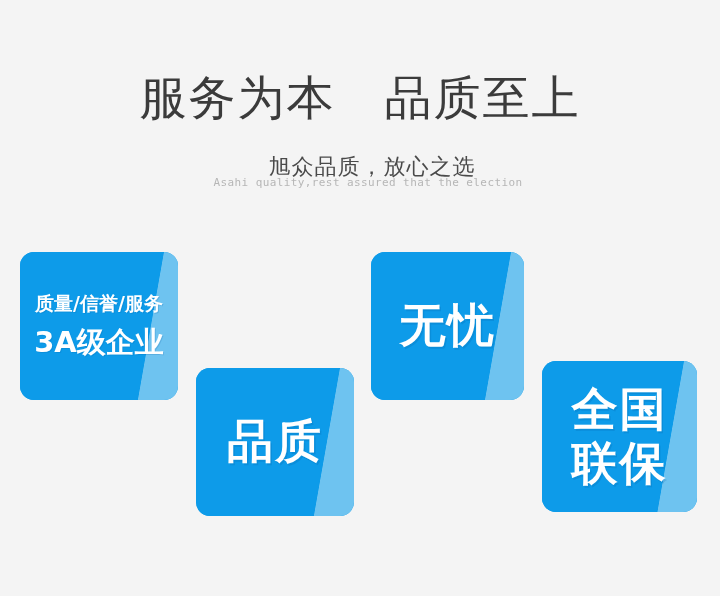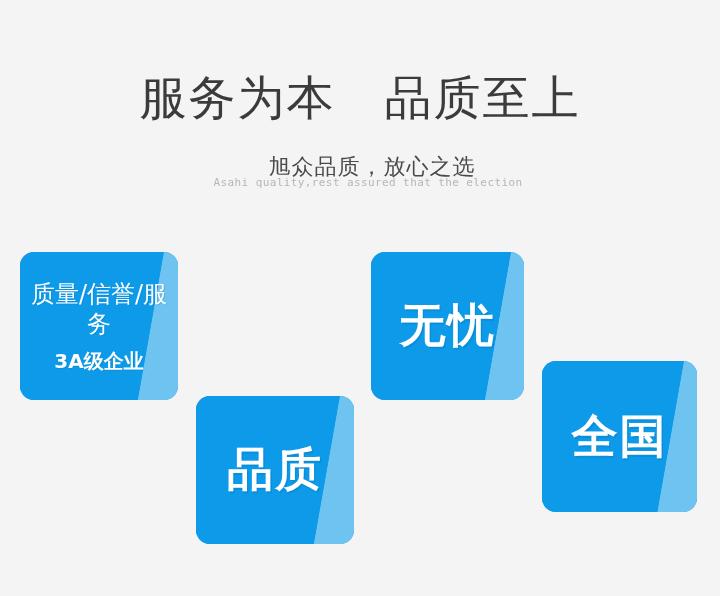--- a/index.html
+++ b/index.html
@@ -67,29 +67,29 @@
     display:flex;
     flex-direction:column;
     align-items:center;
     justify-content:center;
     color:#ffffff;
     text-align:center;
     z-index:2;
     font-weight:bold;
   }
   .line-small{
-    font-size:24px;
-    font-weight:normal;
+    font-size:19px;
+    font-weight:bold;
     letter-spacing:0px;
     line-height:1.25;
     text-shadow:1px 1px 0 rgba(0,90,160,0.18);
     font-family:"DejaVu Sans","Liberation Sans",sans-serif;
   }
   .line-mid{
-    font-size:20px;
+    font-size:29px;
     font-weight:bold;
     letter-spacing:0px;
     line-height:1.2;
     margin-top:10px;
     text-shadow:1px 1px 0 rgba(0,90,160,0.18);
     font-family:"DejaVu Sans","Liberation Sans",sans-serif;
   }
   .line-big{
     font-size:46px;
     font-weight:bold;
@@ -112,34 +112,35 @@
   </div>
 
   <div class="card" style="left:20px;top:252px;width:158px;height:148px;">
     <div class="wedge" style="background: linear-gradient(100deg, rgb(13, 155, 233) 0%, rgb(13, 155, 233) 78%, rgb(110, 195, 240) 78.4%, rgb(110, 195, 240) 100%);"></div>
     <div class="card-inner">
       <div class="line-small">质量/信誉/服务</div>
       <div class="line-mid">3A级企业</div>
     </div>
   </div>
 
-  <div class="card" style="left:196px;top:396px;width:158px;height:148px;padding-left:35px;">
+  <div class="card" style="left:196px;top:368px;width:158px;height:148px;padding-left:35px;">
     <div class="wedge" style="background: linear-gradient(100deg, rgb(13, 155, 233) 0%, rgb(13, 155, 233) 78%, rgb(110, 195, 240) 78.4%, rgb(110, 195, 240) 100%);"></div>
     <div class="card-inner">
       <div class="line-big">品质</div>
     </div>
   </div>
 
   <div class="card" style="left:371px;top:252px;width:153px;height:148px;">
     <div class="wedge" style="background: linear-gradient(100deg, rgb(13, 155, 233) 0%, rgb(13, 155, 233) 78%, rgb(110, 195, 240) 78.4%, rgb(110, 195, 240) 100%);"></div>
     <div class="card-inner">
       <div class="line-big">无忧</div>
     </div>
   </div>
 
   <div class="card" style="left:542px;top:361px;width:155px;height:151px;">
     <div class="wedge" style="background: linear-gradient(100deg, rgb(13, 155, 233) 0%, rgb(13, 155, 233) 78%, rgb(110, 195, 240) 78.4%, rgb(110, 195, 240) 100%);"></div>
     <div class="card-inner">
       <div class="line-big">全国</div>
+      <div class="line-big second">联保</div>
     </div>
   </div>
 
 </div>
 
 </body></html>

